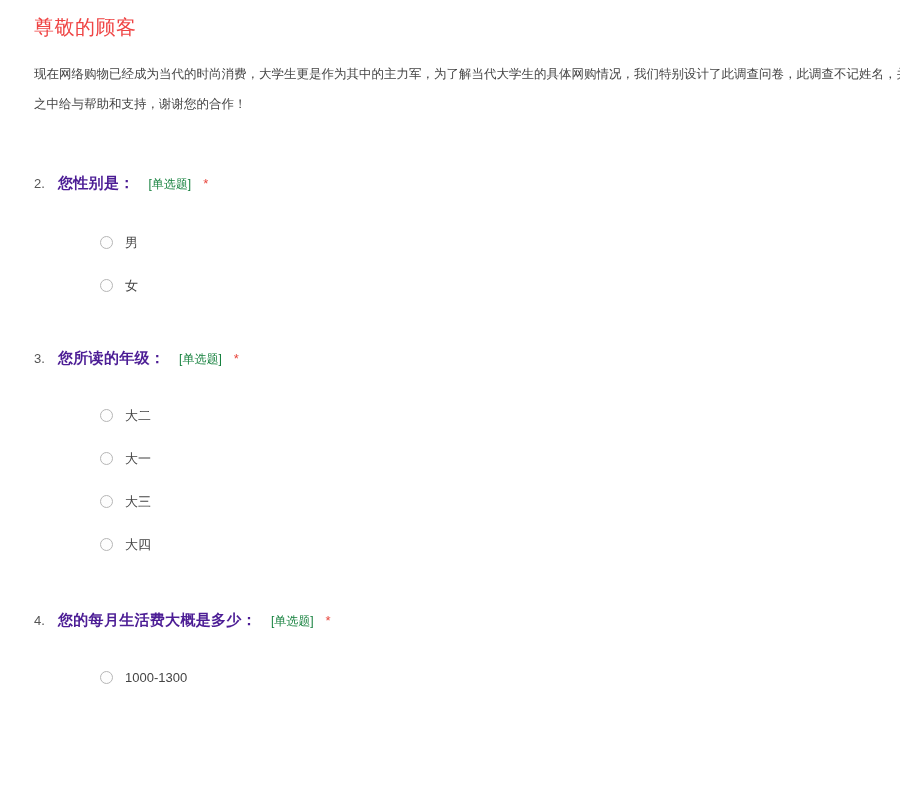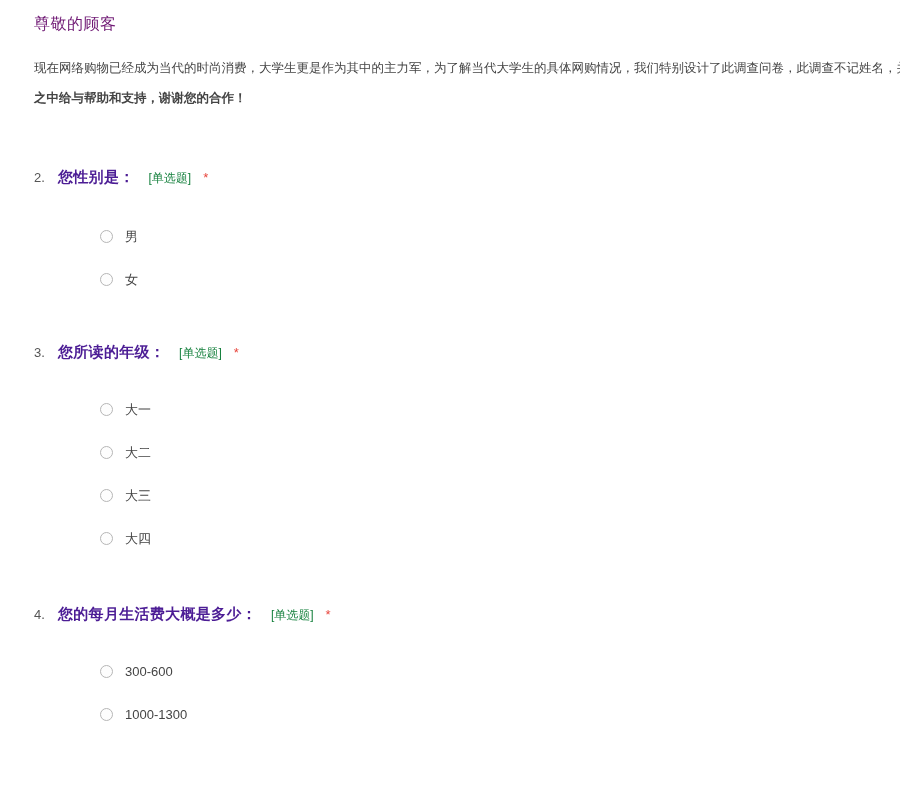--- a/index.html
+++ b/index.html
@@ -15,37 +15,36 @@
     overflow: hidden;
   }
   .page {
     position: relative;
     width: 900px;
     height: 800px;
     box-sizing: border-box;
     padding: 0 30px;
   }
   .survey-title {
-    font-size: 16px;
-    color: #701a75;
+    font-size: 20px;
+    color: #ef4444;
     padding-top: 14px;
     padding-left: 4px;
     letter-spacing: 0.5px;
   }
   .survey-intro {
     margin-top: 18px;
     padding-left: 4px;
     font-size: 12.5px;
     color: #444444;
     line-height: 30px;
     white-space: nowrap;
   }
   .survey-intro .line2 {
     white-space: normal;
-    font-weight: bold;
   }
   .question {
     position: relative;
     padding-left: 4px;
   }
   .q-header {
     display: flex;
     align-items: baseline;
   }
   .q-index {
@@ -134,25 +133,25 @@
   <div class="question" id="q3">
     <div class="q-header">
       <span class="q-index">3.</span>
       <span class="q-text">您所读的年级：</span>
       <span class="q-type">[单选题]</span>
       <span class="q-required">*</span>
     </div>
     <div class="options">
       <div class="option">
         <span class="radio"></span>
-        <span class="option-label">大一</span>
+        <span class="option-label">大二</span>
       </div>
       <div class="option">
         <span class="radio"></span>
-        <span class="option-label">大二</span>
+        <span class="option-label">大一</span>
       </div>
       <div class="option">
         <span class="radio"></span>
         <span class="option-label">大三</span>
       </div>
       <div class="option">
         <span class="radio"></span>
         <span class="option-label">大四</span>
       </div>
     </div>
@@ -161,22 +160,18 @@
   <div class="question" id="q4">
     <div class="q-header">
       <span class="q-index">4.</span>
       <span class="q-text">您的每月生活费大概是多少：</span>
       <span class="q-type">[单选题]</span>
       <span class="q-required">*</span>
     </div>
     <div class="options">
       <div class="option">
         <span class="radio"></span>
-        <span class="option-label">300-600</span>
-      </div>
-      <div class="option">
-        <span class="radio"></span>
         <span class="option-label">1000-1300</span>
       </div>
     </div>
   </div>
 
 </div>
 
 </body></html>

